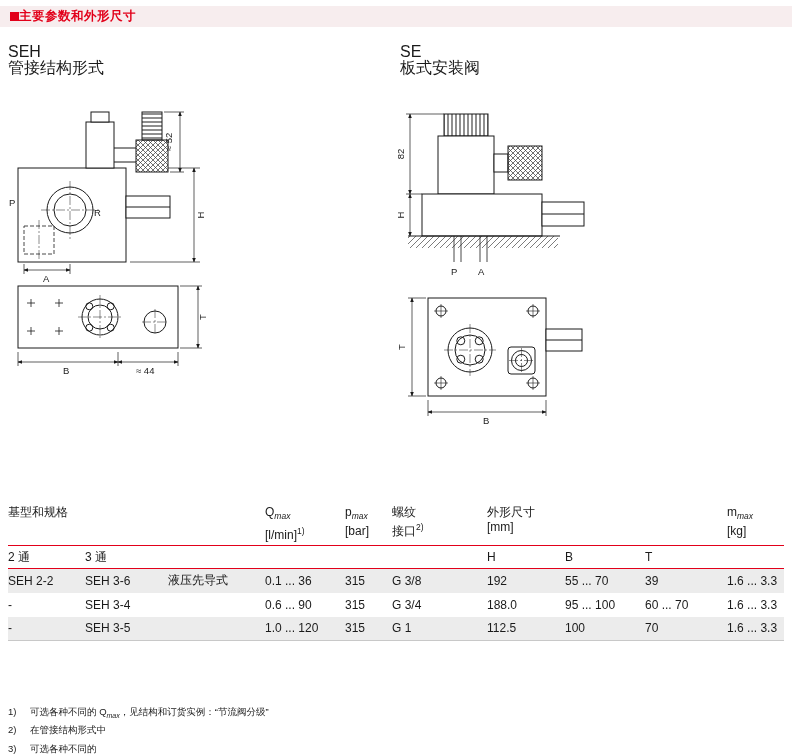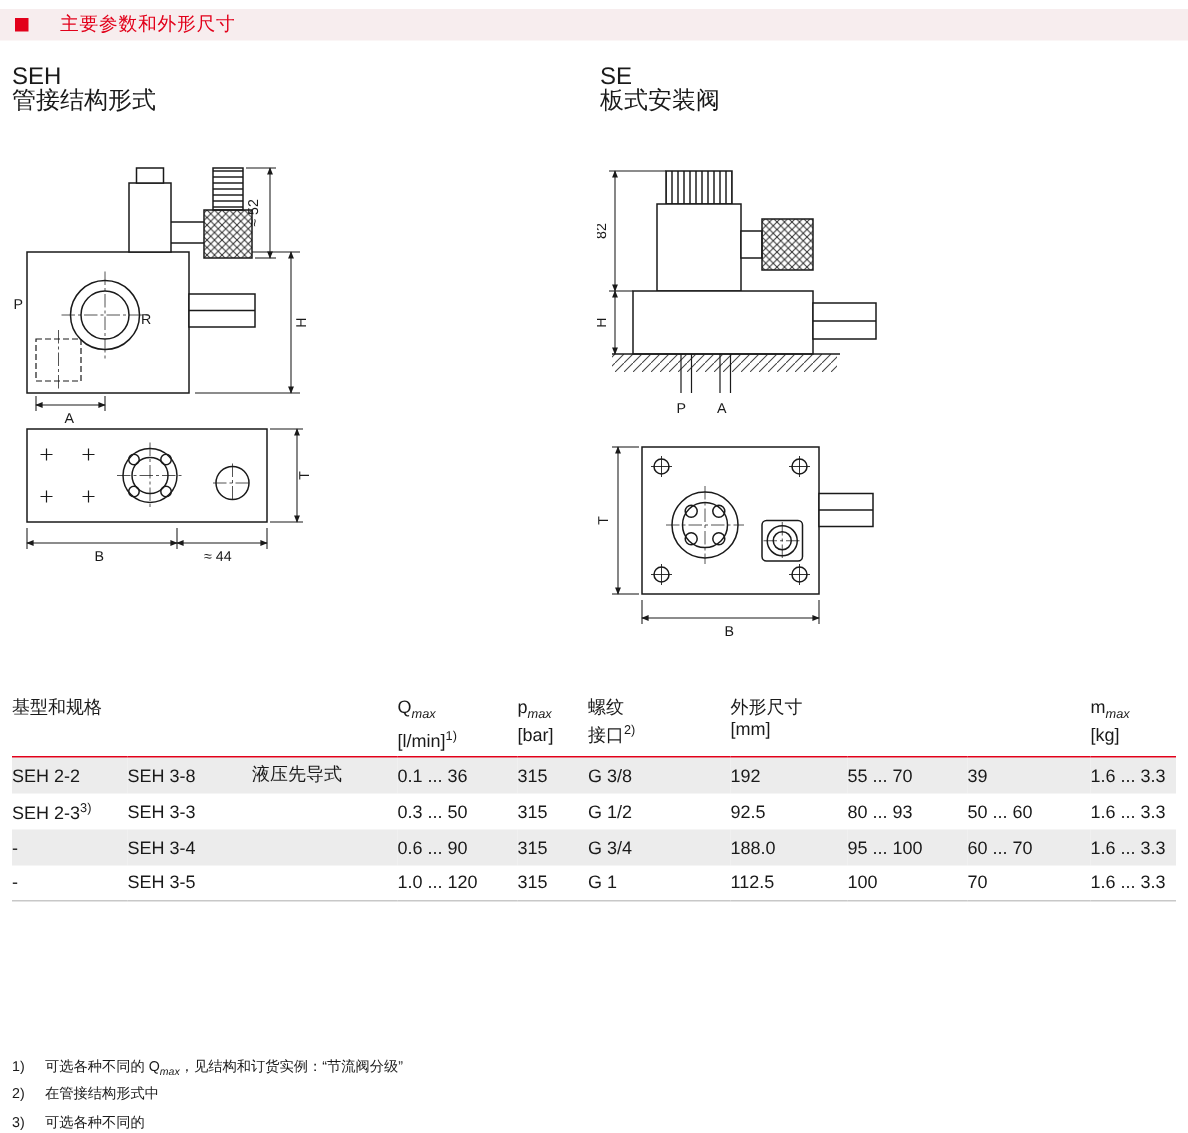--- a/index.html
+++ b/index.html
@@ -2,29 +2,29 @@
 <html><head>
 <meta charset="utf-8">
 <style>
   html,body{margin:0;padding:0;background:#fff;}
   .page{position:relative;width:792px;height:755px;background:#fff;overflow:hidden;
         font-family:"Liberation Sans","DejaVu Sans",sans-serif;color:#1a1a1a;}
   
   .titlebar{position:absolute;left:0;top:6px;width:792px;height:21px;background:#f7edee;
             display:flex;align-items:center;}
   .titlebar .sq{width:9px;height:9px;background:#e2001a;margin-left:10px;flex:0 0 auto;}
-  .titlebar .t{margin-left:21px;color:#e2001a;font-size:12.5px;font-weight:normal;letter-spacing:.5px;}
+  .titlebar .t{margin-left:0;color:#e2001a;font-size:12.5px;font-weight:bold;letter-spacing:.5px;}
   
   .figlabel{position:absolute;top:44px;font-size:16px;line-height:16px;}
   .figlabel.l{left:8px}.figlabel.r{left:400px}
   
   svg{position:absolute;}
   svg text{font-family:"Liberation Sans","DejaVu Sans",sans-serif;font-size:9.5px;fill:#1a1a1a;}
   
-  .tablewrap{position:absolute;left:8px;top:463px;width:776px;}
+  .tablewrap{position:absolute;left:8px;top:504px;width:776px;}
   table{border-collapse:collapse;width:776px;table-layout:fixed;font-size:12px;}
   th,td{text-align:left;font-weight:normal;padding:0 4px 0 0;vertical-align:middle;white-space:nowrap;}
   tr.hdr th{vertical-align:top;height:40px;border-bottom:1.5px solid #e2001a;padding-top:1px;line-height:15px;}
   tr.sub th{height:22px;border-bottom:1.5px solid #e2001a;}
   tbody tr{height:24px;}
   tbody tr:nth-child(odd){background:#ececec;}
   tbody tr:last-child td{border-bottom:1px solid #c8c8c8;}
   sub{font-size:8.5px;font-style:italic;} sup{font-size:8.5px;}
   .type-cell{position:relative;}
   .type-span{position:absolute;left:0;bottom:-6px;line-height:12px;white-space:nowrap;z-index:1;}
@@ -227,48 +227,46 @@
           </th>
           <th colspan="3">
             <div><span>外形尺寸</span></div>
             <div><span>[mm]</span></div>
           </th>
           <th>
             <div><span>m</span><sub>max</sub></div>
             <div><span>[kg]</span></div>
           </th>
         </tr>
+        <tr class="sub">
+          <th>2 通</th>
+          <th>3 通</th>
+          <th></th>
+          <th></th>
+          <th></th>
+          <th></th>
+          <th>H</th>
+          <th>B</th>
+          <th>T</th>
+          <th></th>
+        </tr>
       </thead>
       <tbody>
         <tr>
           <td>SEH 2-2</td>
-          <td>SEH 3-8</td>
+          <td>SEH 3-6</td>
           <td>
             <span>液压先导式</span>
           </td>
           <td>0.1 ... 36</td>
           <td>315</td>
           <td>G 3/8</td>
           <td>192</td>
           <td>55 ... 70</td>
           <td>39</td>
-          <td>1.6 ... 3.3</td>
-        </tr>
-        <tr>
-          <td>
-            <span>SEH 2-3</span><sup>3)</sup>
-          </td>
-          <td>SEH 3-3</td>
-          <td></td>
-          <td>0.3 ... 50</td>
-          <td>315</td>
-          <td>G 1/2</td>
-          <td>92.5</td>
-          <td>80 ... 93</td>
-          <td>50 ... 60</td>
           <td>1.6 ... 3.3</td>
         </tr>
         <tr>
           <td>-</td>
           <td>SEH 3-4</td>
           <td></td>
           <td>0.6 ... 90</td>
           <td>315</td>
           <td>G 3/4</td>
           <td>188.0</td>

